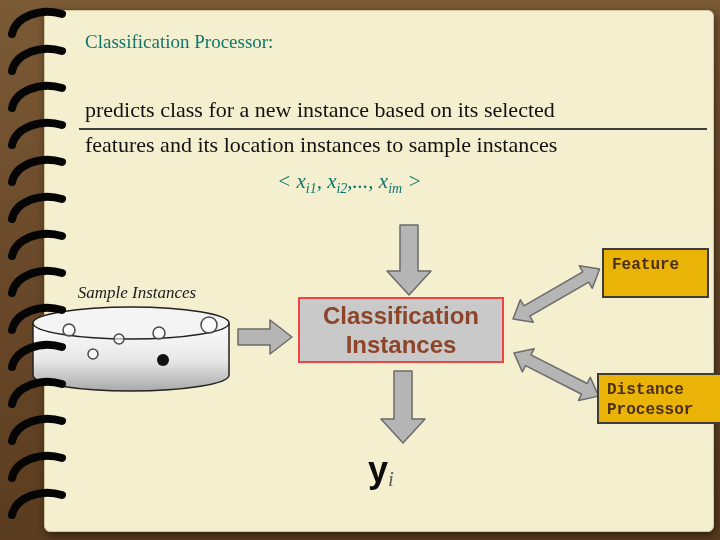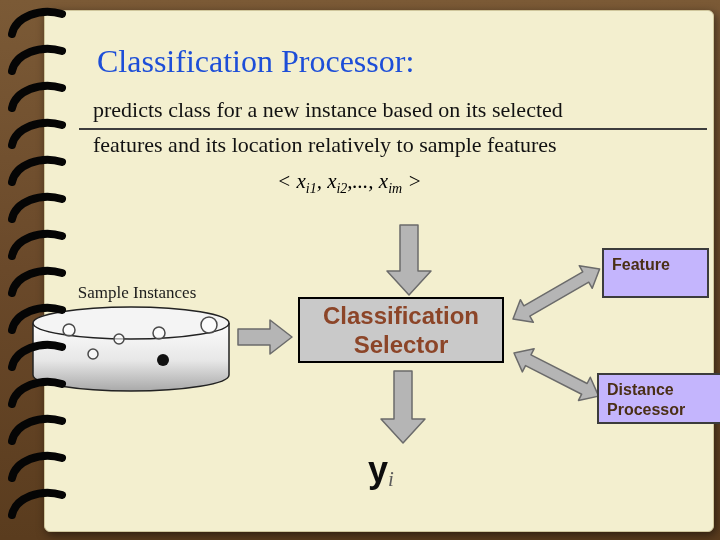--- a/index.html
+++ b/index.html
@@ -8,54 +8,54 @@
     background:linear-gradient(180deg,#7b5a36 0%,#6a492a 50%,#5a3c1e 100%);
     font-family:"Liberation Serif", serif;
   }
   .slide {
     position:absolute; left:44px; top:10px; width:668px; height:520px;
     background:#f3efcf; border:1px solid #cfc69c; border-radius:6px;
     box-shadow:2px 3px 10px rgba(0,0,0,.5);
   }
   .spiral { position:absolute; left:0; top:0; z-index:5; }
   .title {
-    position:absolute; left:40px; top:20px; margin:12px;
-    font-size:32px; font-weight:normal; color:#1d4ed8; white-space:nowrap;
+    position:absolute; left:40px; top:20px; margin:0;
+    font-size:19px; font-weight:normal; color:#0f766e; white-space:nowrap;
   }
   .body-line {
-    position:absolute; left:40px; font-size:22px; color:#121212; white-space:nowrap;margin-left:8px;
+    position:absolute; left:40px; font-size:22px; color:#121212; white-space:nowrap;
   }
   .body-line1 { top:86px; }
   .body-line2 { top:121px; }
   .rule { position:absolute; left:34px; top:117px; width:628px; height:2px; background:#3d3d3d; }
   .formula {
     position:absolute; left:232px; top:158px; font-size:21px; font-style:italic;
-    color:#000000; white-space:nowrap;
+    color:#0f766e; white-space:nowrap;
   }
   .formula sub { font-size:14px; }
   .sample-label {
     position:absolute; left:10px; top:272px; width:164px; text-align:center;
-    font-size:17px; color:#1c1c1c; white-space:nowrap;
+    font-size:17px; font-style:italic; color:#1c1c1c; white-space:nowrap;
   }
   .cylinder-svg { position:absolute; left:-14px; top:292px; }
   .arrow-svg { position:absolute; }
   .arrow-in-down { left:334px; top:212px; }
   .arrow-db-right { left:191px; top:306px; }
   .arrow-out-down { left:328px; top:358px; }
   .bidir-overlay { position:absolute; left:0; top:0; }
   .proc-box {
     position:absolute; left:253px; top:286px; width:202px; height:62px;
-    background:#c9c9c9; border:2px solid #000000;
+    background:#c9c9c9; border:2px solid #ef4444;
     display:flex; flex-direction:column; justify-content:center; align-items:center;
     font-family:"Liberation Sans", sans-serif; font-weight:bold; font-size:24px;
     line-height:29px; color:#8c4528; text-align:left;
   }
   .side-box {
-    position:absolute; background:#c4b5fd; border:2px solid #3c3c3c;
-    font-family:Liberation Sans, sans-serif; font-weight:bold; font-size:16px;
+    position:absolute; background:#eab308; border:2px solid #3c3c3c;
+    font-family:Liberation Mono, monospace; font-weight:bold; font-size:16px;
     line-height:20px; color:#4a2f16; padding:5px 6px 4px 8px; box-sizing:border-box;
   }
   .feature-box { left:557px; top:237px; width:107px; height:50px; }
   .distance-box { left:552px; top:362px; width:128px; height:51px; }
   .output {
     position:absolute; left:323px; top:438px; white-space:nowrap;
   }
   .output .y {
     font-family:"Liberation Sans", sans-serif; font-weight:bold;
     font-size:36px; color:#0d0d0d;
@@ -66,21 +66,21 @@
 <body>
 
 <div class="stage">
 
   <div class="slide">
 
     <h1 class="title">Classification Processor:</h1>
 
     <div class="body-line body-line1">predicts class for a new instance based on its selected</div>
     <div class="rule"></div>
-    <div class="body-line body-line2">features and its location relatively to sample features</div>
+    <div class="body-line body-line2">features and its location instances to sample instances</div>
 
     <div class="formula"><span>&lt; x</span><sub>i1</sub><span>, x</span><sub>i2</sub><span>,..., x</span><sub>im</sub><span> &gt;</span></div>
 
     <svg class="arrow-svg arrow-in-down" width="60" height="78" viewBox="0 0 60 78">
       <polygon points="21,2 39,2 39,48 52,48 30,72 8,48 21,48" fill="#b5b5b5" stroke="#6b6b6b" stroke-width="1.5" stroke-linejoin="round"></polygon>
     </svg>
 
     <div class="sample-label">Sample Instances</div>
     <svg class="cylinder-svg" width="200" height="92" viewBox="0 0 200 92">
       <defs>
@@ -99,21 +99,21 @@
       <circle cx="62" cy="51" r="5" fill="rgba(255,255,255,0.6)" stroke="#4a4a4a" stroke-width="1.5"></circle>
       <circle cx="132" cy="57" r="6" fill="#111"></circle>
     </svg>
 
     <svg class="arrow-svg arrow-db-right" width="58" height="40" viewBox="0 0 58 40">
       <polygon points="2,12 34,12 34,3 56,20 34,37 34,28 2,28" fill="#b5b5b5" stroke="#6b6b6b" stroke-width="1.5" stroke-linejoin="round"></polygon>
     </svg>
 
     <div class="proc-box">
       <div>Classification</div>
-      <div>Selector</div>
+      <div>Instances</div>
     </div>
 
     <svg class="bidir-overlay" width="668" height="520" viewBox="0 0 668 520">
       <g transform="translate(468,308) rotate(-30)">
         <polygon points="0,0 16,-13 16,-6 84,-6 84,-13 100,0 84,13 84,6 16,6 16,13" fill="#b5b5b5" stroke="#6b6b6b" stroke-width="1.5" stroke-linejoin="round"></polygon>
       </g>
       <g transform="translate(469,342) rotate(27)">
         <polygon points="0,0 16,-13 16,-6 79,-6 79,-13 95,0 79,13 79,6 16,6 16,13" fill="#b5b5b5" stroke="#6b6b6b" stroke-width="1.5" stroke-linejoin="round"></polygon>
       </g>
     </svg>

